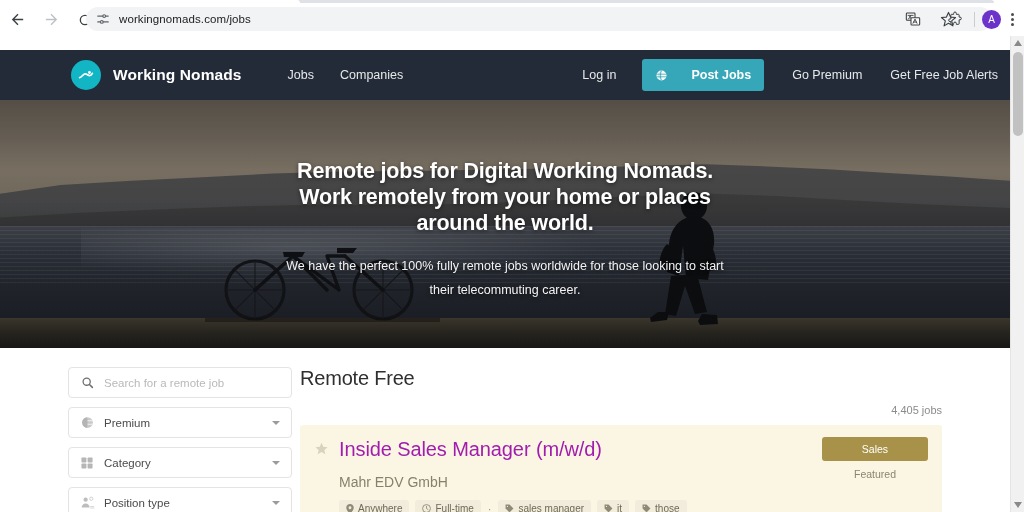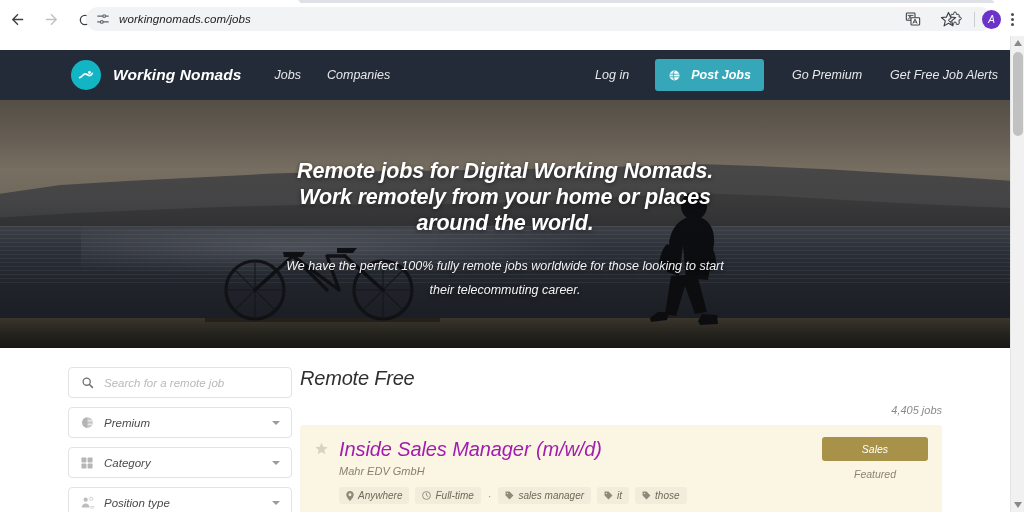--- a/index.html
+++ b/index.html
@@ -2,21 +2,21 @@
 <html><head>
 <meta charset="utf-8">
 <style>
   * { box-sizing: border-box; margin: 0; padding: 0; }
   html, body { width: 1024px; height: 512px; overflow: hidden; }
   body {
     font-family: "Liberation Sans", sans-serif;
     background: #ffffff;
     -webkit-font-smoothing: antialiased;
   }
-  .screen { position: relative; width: 1024px; height: 512px; overflow: hidden; font-style: italic; }
+  .screen { position: relative; width: 1024px; height: 512px; overflow: hidden; }
 
   
   .browser-chrome {
     position: absolute; top: 0; left: 0; width: 1024px; height: 36px;
     background: #ffffff;
   }
   .tabstrip-remnant {
     position: absolute; top: 0; left: 0; width: 1024px; height: 3px;
     background: #ffffff;
   }
@@ -77,31 +77,31 @@
   }
   .brand { display: flex; align-items: center; margin-left: 71px; cursor: pointer; }
   .brand-logo {
     width: 30px; height: 30px; border-radius: 50%; background: #12b5c4;
     display: flex; align-items: center; justify-content: center;
   }
   .brand-name {
     color: #ffffff; font-size: 15.5px; font-weight: bold; margin-left: 12px;
     letter-spacing: 0.1px;
   }
-  .nav-left { display: flex; align-items: center; margin-left: 33px; gap: 26px; }
+  .nav-left { display: flex; align-items: center; margin-left: 46px; gap: 26px; }
   .nav-link {
     color: #e6e8ea; font-size: 12.5px; cursor: pointer; white-space: nowrap;
   }
   .nav-right {
     position: absolute; right: 12px; top: 0; height: 50px;
     display: flex; align-items: center; gap: 0px;
   }
   .nav-right .nav-link { margin-left: 28px; }
   .post-jobs-btn {
-    display: flex; align-items: center; gap: 10px;
+    display: flex; align-items: center; gap: 23px;
     background: #35a7b8; color: #ffffff; font-size: 12.5px; font-weight: bold;
     padding: 9px 13px; border-radius: 3px; margin-left: 26px; cursor: pointer;
   }
 
   
   .hero {
     position: relative; width: 1010px; height: 248px; overflow: hidden;
     background: #4d7c0f;
   }
   .hero-photo { position: absolute; inset: 0; }
@@ -192,21 +192,21 @@
   .jobs-count { text-align: right; font-size: 11px; color: #8b8b8b; margin-top: 14px; }
 
   .job-card {
     position: relative; background: #fbf6e3; border-radius: 3px;
     padding: 13px 14px 12px 14px; margin-top: 9px; min-height: 74px;
   }
   .job-row { display: flex; align-items: flex-start; }
   .star-icon { width: 15px; height: 15px; margin-top: 3px; flex: 0 0 auto; cursor: pointer; }
   .job-main { margin-left: 10px; flex: 1; }
   .job-title { font-size: 20px; color: #a21caf; cursor: pointer; letter-spacing: -0.1px; }
-  .job-company { font-size: 11px; color: #87816c; margin-top: 4px; }
+  .job-company { font-size: 14px; color: #87816c; margin-top: 13px; }
   .job-tags { display: flex; align-items: center; gap: 6px; margin-top: 10px; flex-wrap: nowrap; }
   .tag {
     display: flex; align-items: center; gap: 4px; background: #f1ecdb;
     border-radius: 3px; padding: 3px 7px; font-size: 10px; color: #6f6a58; cursor: pointer;
   }
   .tag-dot { color: #9a957f; font-size: 11px; padding: 0 1px; }
   .badge-wrap {
     position: absolute; right: 14px; top: 12px; width: 106px; text-align: center;
   }
   .badge {

